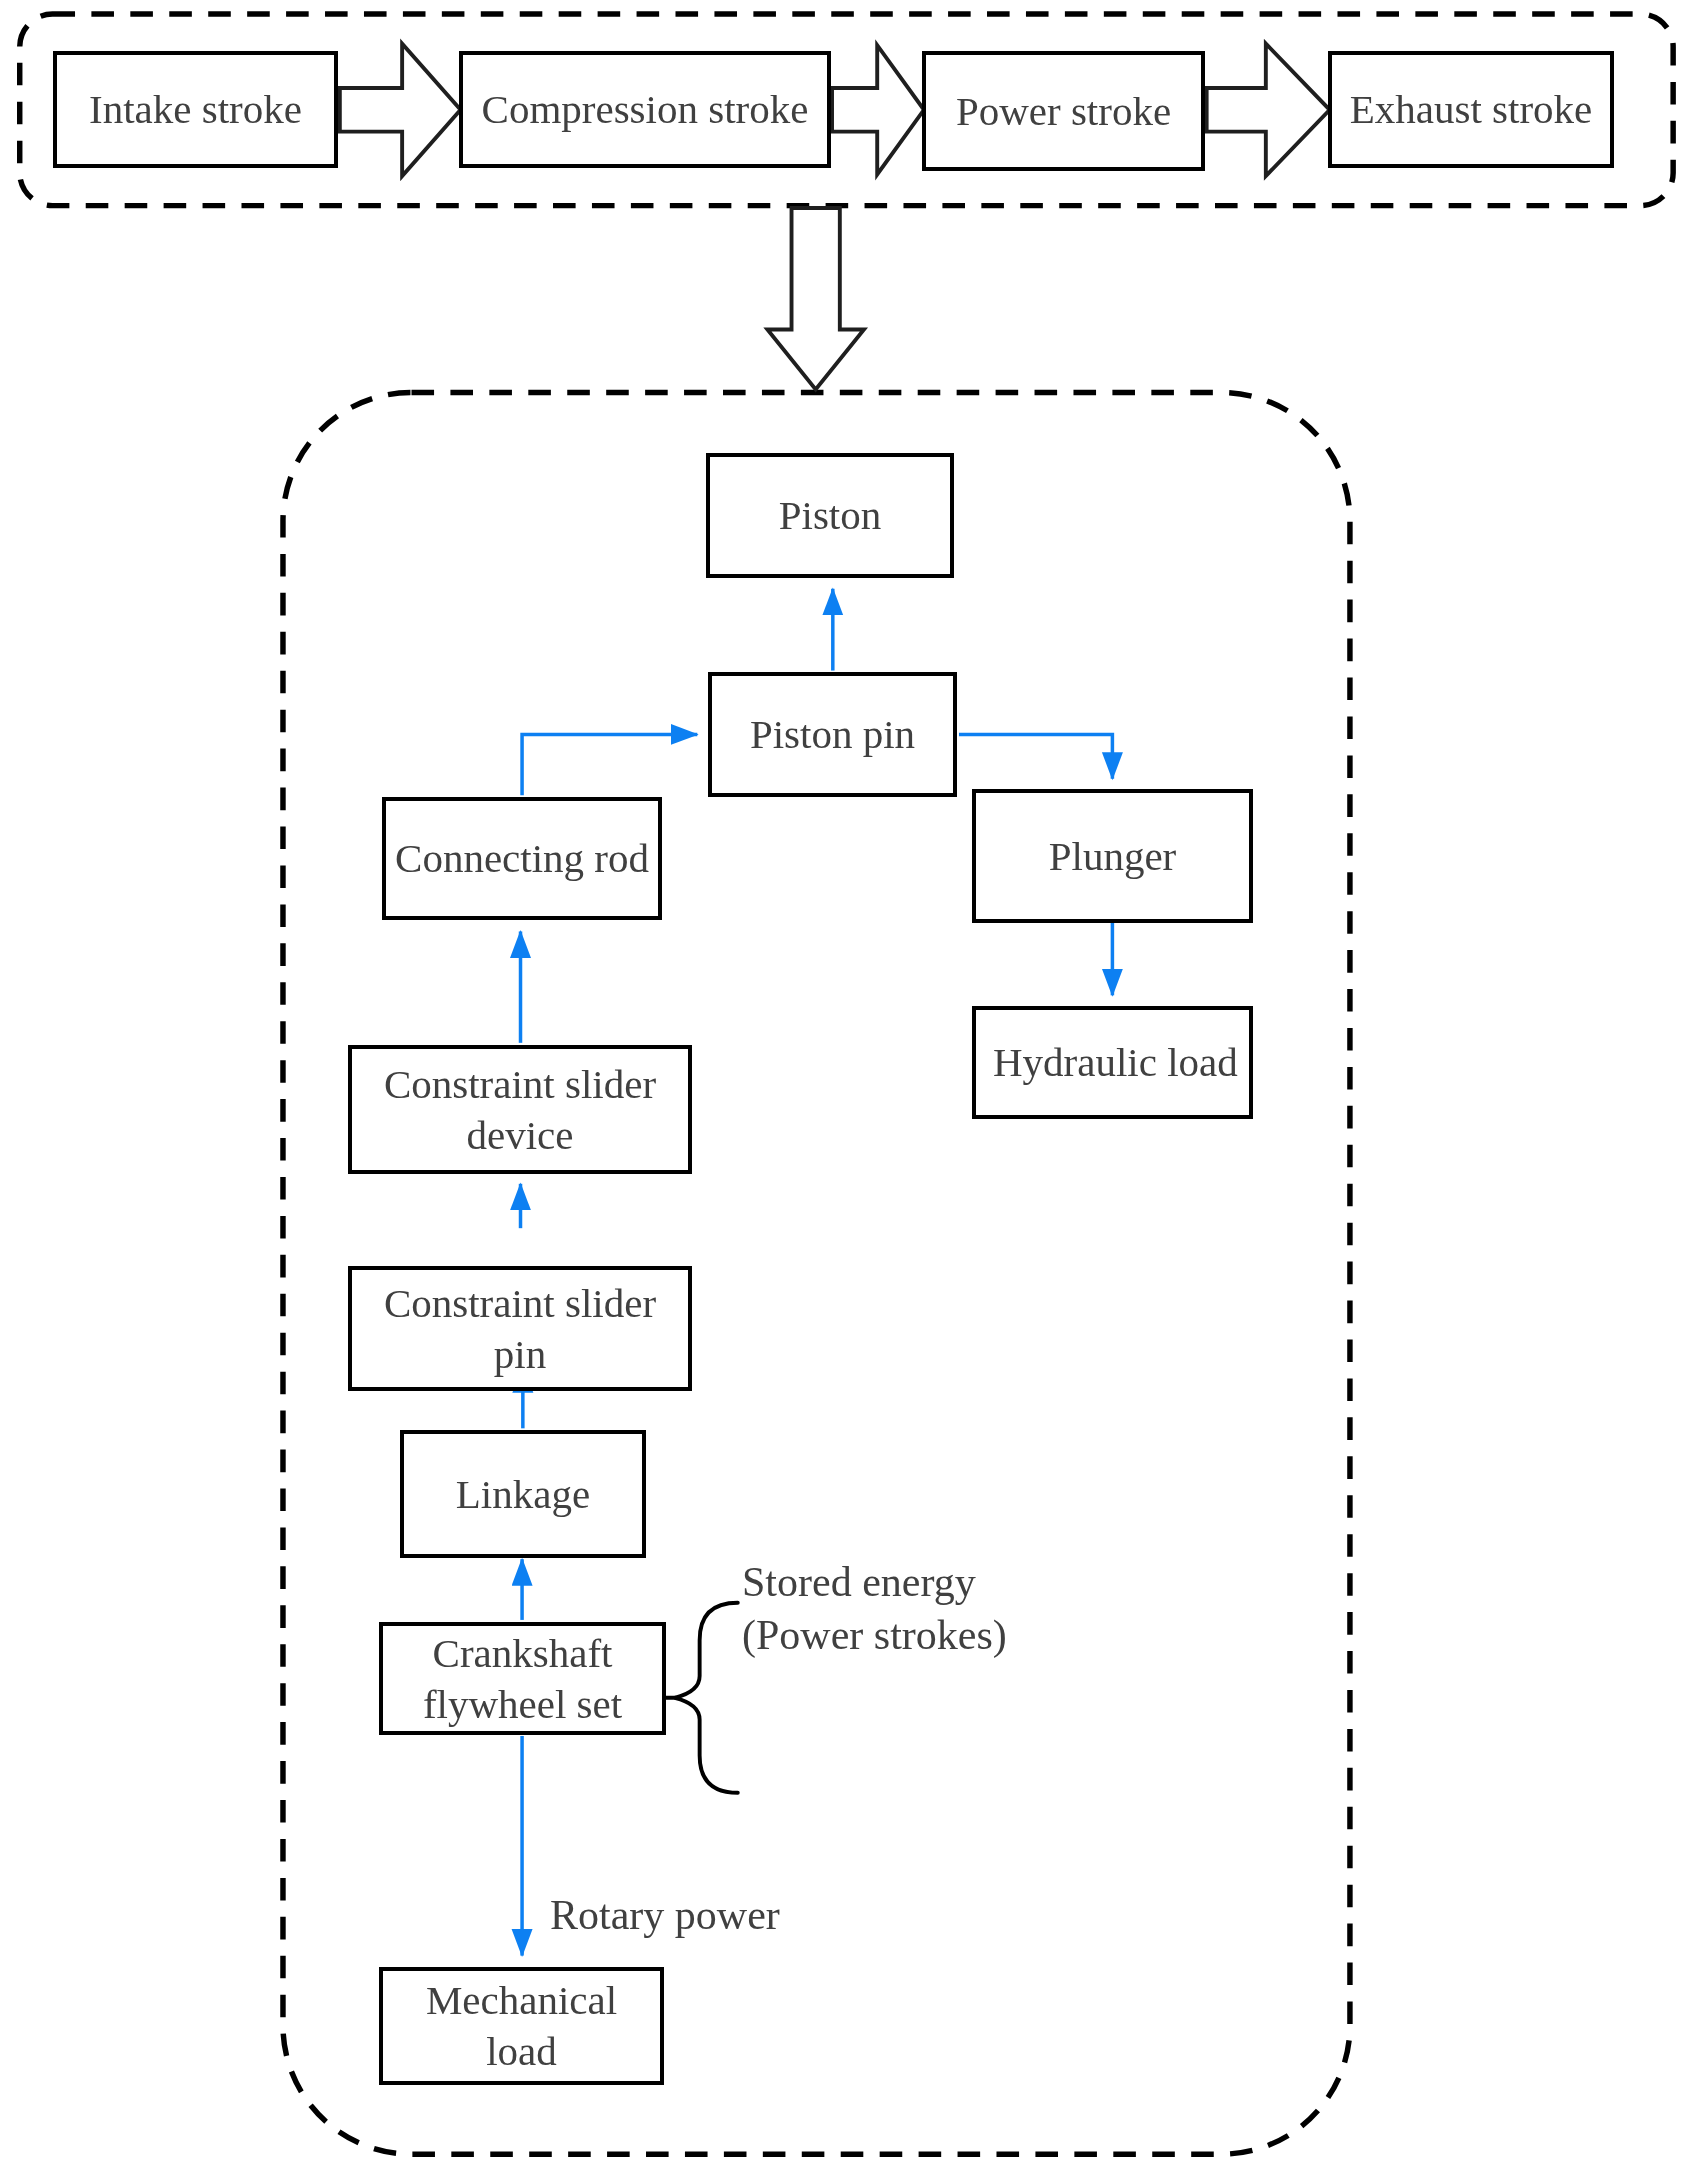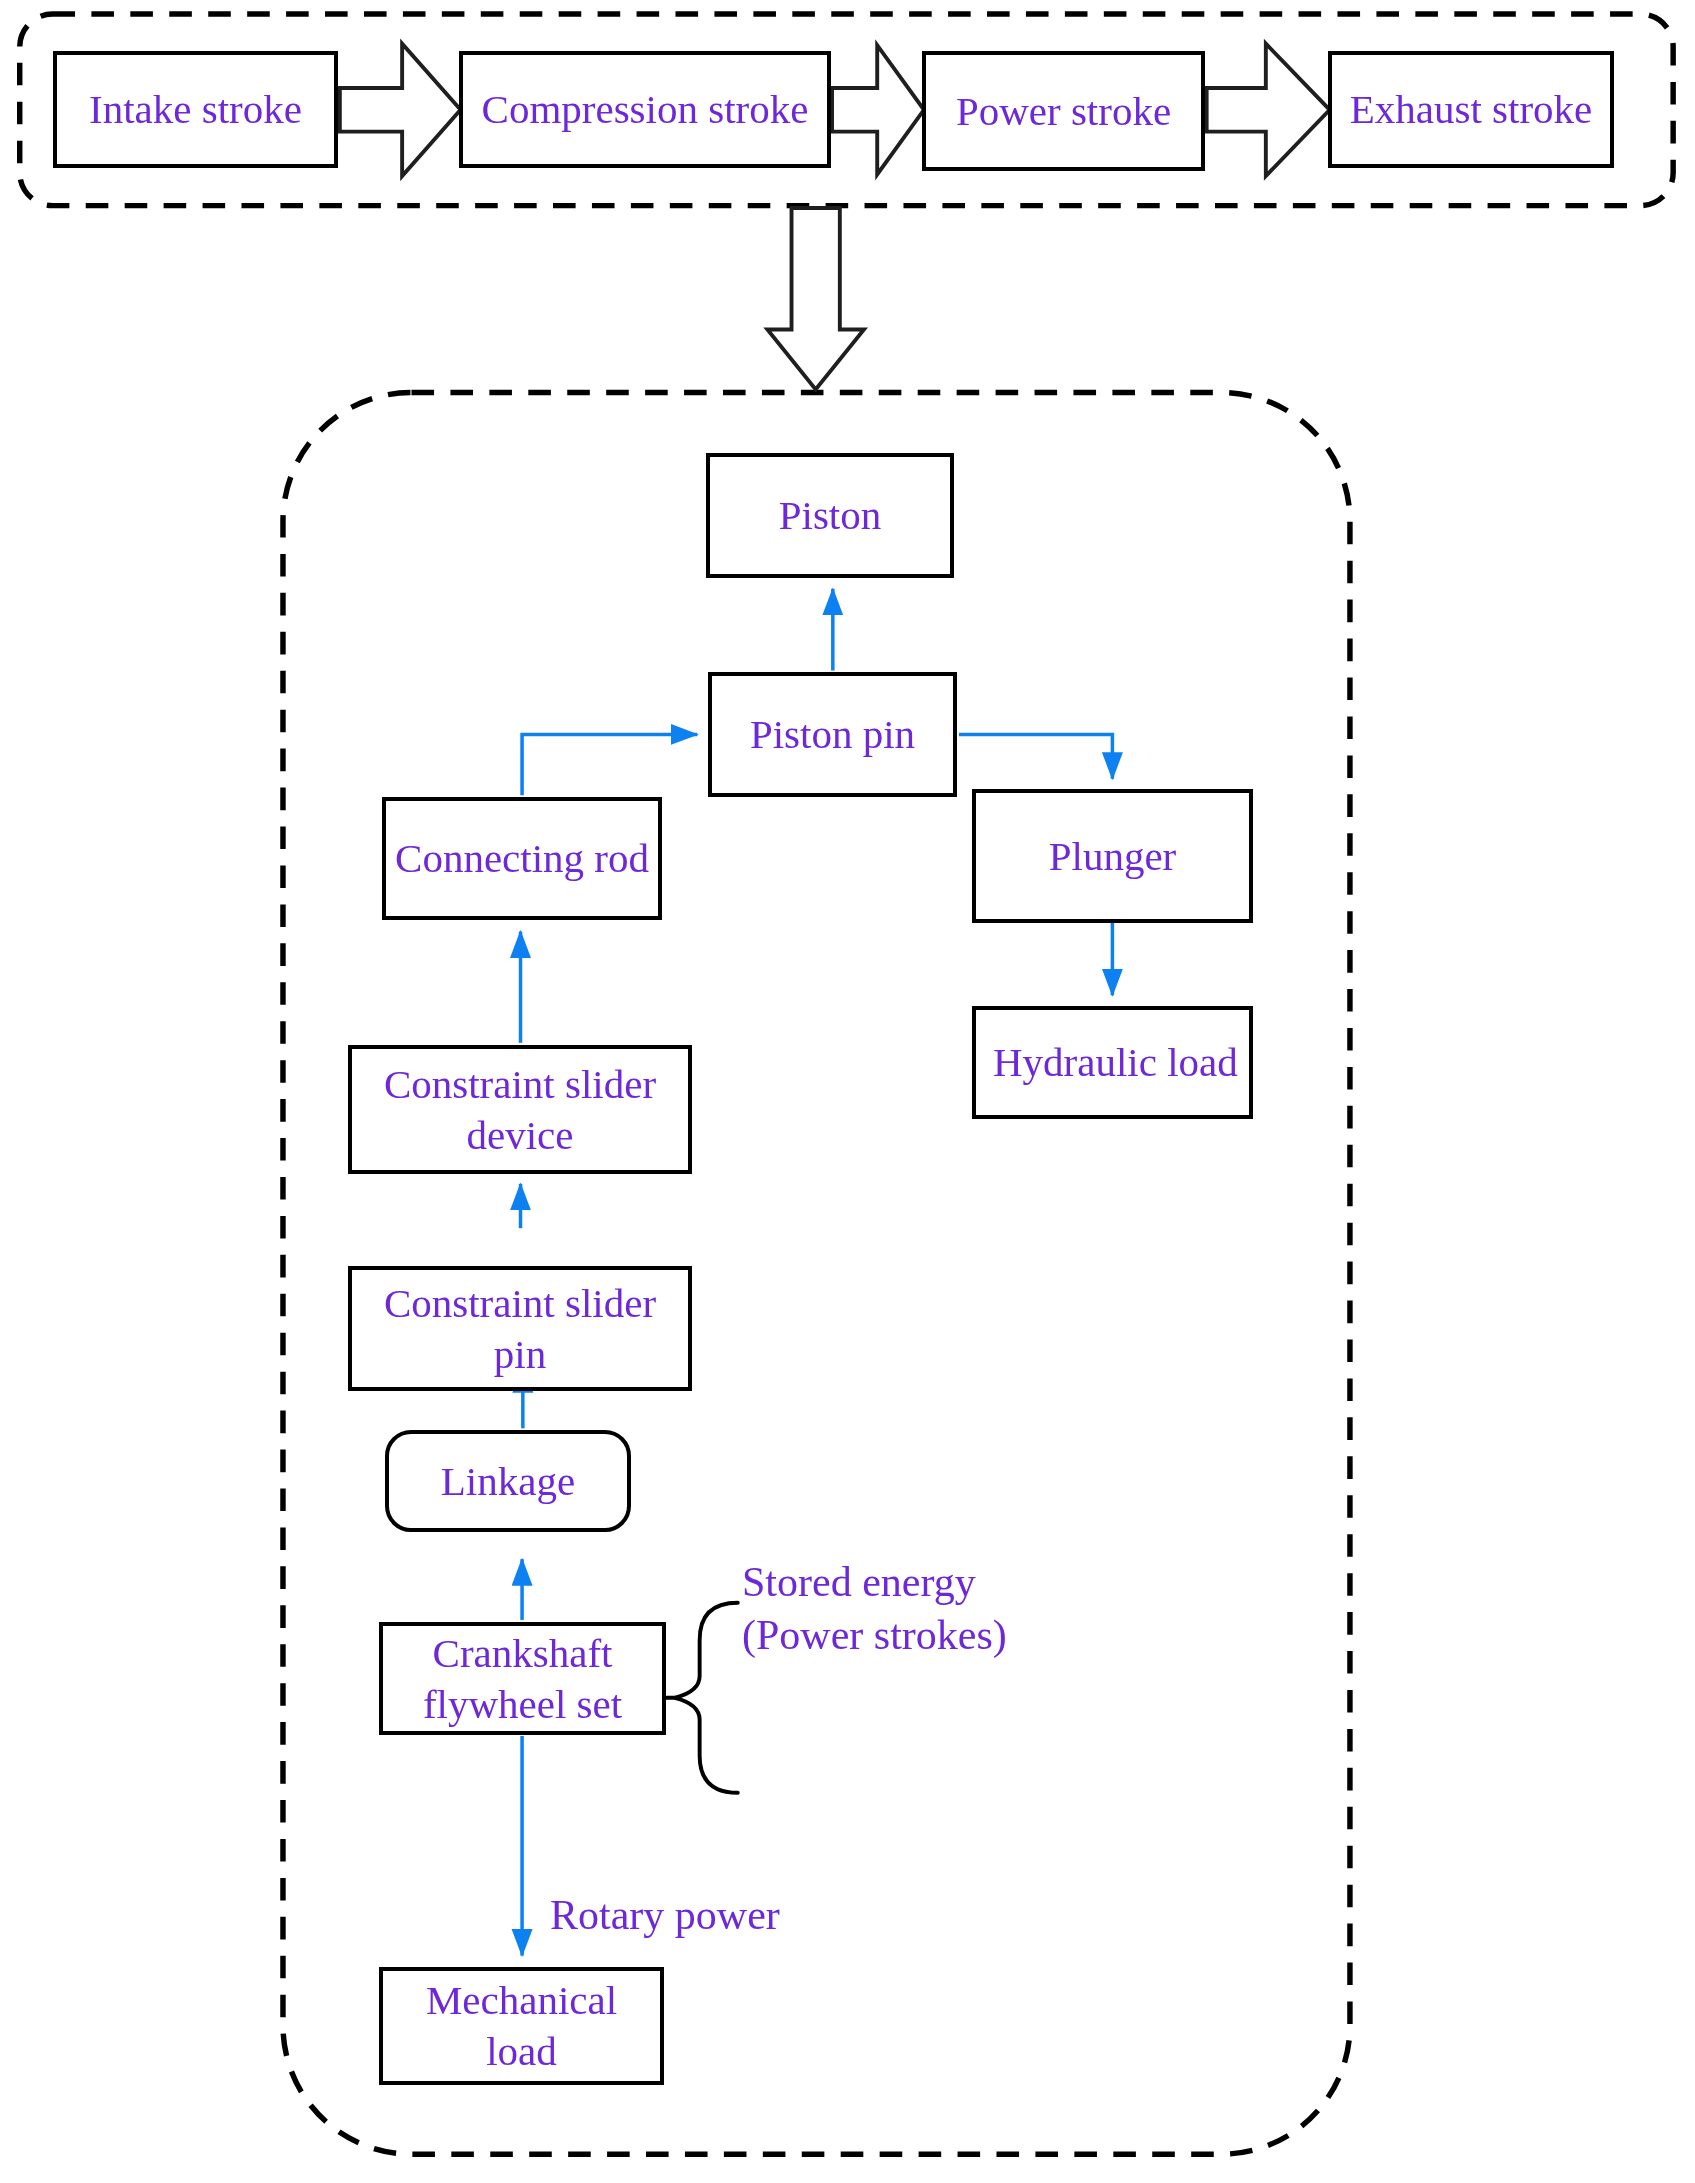--- a/index.html
+++ b/index.html
@@ -2,21 +2,21 @@
 <html style="--arrow-blue: #0d80f2;font-size:12.5px"><head>
 <meta charset="utf-8">
 <style>
   html,body{margin:0;padding:0;background:#ffffff;}
   #canvas{
     position:relative;
     width:1696px;
     height:2183px;
     background:#ffffff;
     font-family:"Liberation Serif","DejaVu Serif",serif;
-    color:#6d28d9;
+    color:#404040;
   }
   #wires{position:absolute;left:0;top:0;width:1696px;height:2183px;}
   .node{
     position:absolute;
     box-sizing:border-box;
     background:#ffffff;
     border:4.7px solid #000000;
     display:flex;
     align-items:center;
     justify-content:center;
@@ -78,21 +78,21 @@
   <div class="node" style="left:922px;top:51px;width:283px;height:120px;">Power stroke</div>
   <div class="node" style="left:1328px;top:51px;width:286px;height:117px;">Exhaust stroke</div>
 
   <div class="node" style="left:706px;top:453px;width:248px;height:125px;">Piston</div>
   <div class="node" style="left:708px;top:672px;width:249px;height:125px;">Piston pin</div>
   <div class="node" style="left:972px;top:789px;width:281px;height:134px;">Plunger</div>
   <div class="node" style="left:972px;top:1006px;width:281px;height:113px;padding-left:12px;">Hydraulic load</div>
   <div class="node" style="left:382px;top:797px;width:280px;height:123px;">Connecting rod</div>
   <div class="node" style="left:348px;top:1045px;width:344px;height:129px;">Constraint slider device</div>
   <div class="node" style="left:348px;top:1230px;width:344px;height:125px;margin-top:36px;">Constraint slider pin</div>
-  <div class="node" style="left:385px;top:1430px;width:246px;height:102px;border-radius:26px;">Linkage</div>
+  <div class="node" style="left:400px;top:1430px;width:246px;height:128px;">Linkage</div>
   <div class="node" style="left:379px;top:1622px;width:287px;height:113px;">Crankshaft flywheel set</div>
   <div class="node" style="left:379px;top:1967px;width:285px;height:118px;">Mechanical load</div>
 
   <div class="floating-label" style="left:742px;top:1556px;">
     <div>Stored energy</div>
     <div>(Power strokes)</div>
   </div>
   <div class="floating-label" style="left:550px;top:1889px;">Rotary power</div>
 
 </div>

